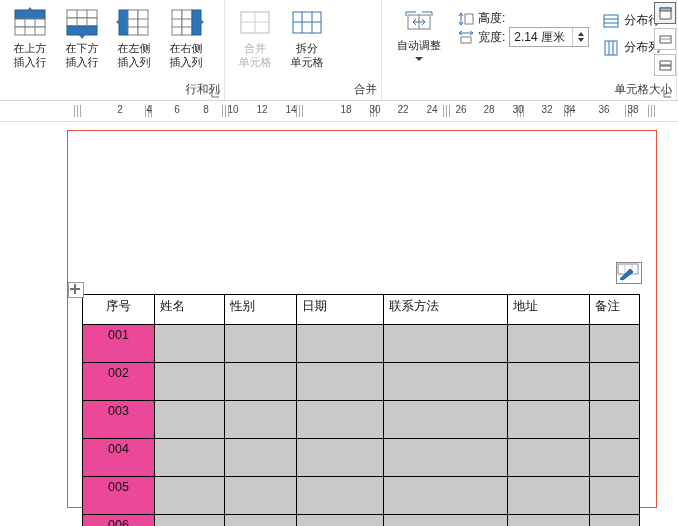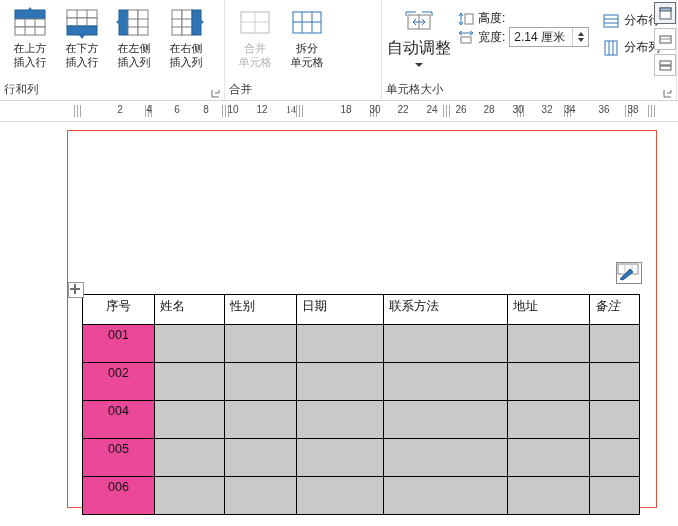--- a/index.html
+++ b/index.html
@@ -34,21 +34,21 @@
     padding: 2px 4px 0 4px;
     border-right: 1px solid #e2e2e2;
   }
   .group-body {
     display: flex;
     align-items: flex-start;
     flex: 1;
     padding-top: 2px;
   }
   .group-title {
-    text-align: left;
+    text-align: right;
     font-size: 11.5px;
     color: #3a3a3a;
     padding-bottom: 3px;
     height: 15px;
     line-height: 15px;
   }
   .dlg-launcher {
     position: absolute;
     right: 4px;
     bottom: 2px;
@@ -155,21 +155,21 @@
 
   
   .autofit {
     width: 66px;
     display: flex;
     flex-direction: column;
     align-items: center;
     padding-top: 6px;
     cursor: pointer;
   }
-  .autofit .lbl { font-size: 16px; color: #262626; margin-top: 2px; }
+  .autofit .lbl { font-size: 11px; color: #262626; margin-top: 2px; }
   .chev {
     width: 0; height: 0;
     border-left: 4px solid transparent;
     border-right: 4px solid transparent;
     border-top: 4px solid #3b3b3b;
     margin-top: 4px;
   }
 
   
   .right-stack {
@@ -287,21 +287,21 @@
   }
   tr.hdr td { height: 30px; background: #ffffff; }
   tr.data td { height: 38px; background: #c9c9c9; }
   tr.data td.first { background: #ec4899; }
   td.c0 { width: 72px; text-align: center; }
   td.c1 { width: 70px; }
   td.c2 { width: 72px; }
   td.c3 { width: 87px; }
   td.c4 { width: 124px; }
   td.c5 { width: 82px; }
-  td.c6 { width: 50px; font-style: italic; }
+  td.c6 { width: 50px; }
 </style>
 </head>
 <body>
 
 <div class="ribbon">
 
   <div class="group" style="width:216px;">
     <div class="group-body">
 
       <div class="bigbtn">
@@ -491,21 +491,21 @@
   <div class="ruler-track">
     <span class="rmark" style="left:74px;"></span>
     <span class="rnum" style="left:120px;">2</span>
     <span class="rmark" style="left:145px;"></span>
     <span class="rnum" style="left:149px;">4</span>
     <span class="rnum" style="left:177px;">6</span>
     <span class="rnum" style="left:206px;">8</span>
     <span class="rmark" style="left:222px;"></span>
     <span class="rnum" style="left:233px;">10</span>
     <span class="rnum" style="left:262px;">12</span>
-    <span class="rnum" style="left:291px;font-family:Liberation Serif, serif;">14</span>
+    <span class="rnum" style="left:291px;">14</span>
     <span class="rmark" style="left:296px;"></span>
     <span class="rnum" style="left:317px;margin-top:18px;">16</span>
     <span class="rnum" style="left:346px;">18</span>
     <span class="rmark" style="left:370px;"></span>
     <span class="rnum" style="left:375px;">30</span>
     <span class="rnum" style="left:403px;">22</span>
     <span class="rnum" style="left:432px;">24</span>
     <span class="rmark" style="left:443px;"></span>
     <span class="rnum" style="left:461px;">26</span>
     <span class="rnum" style="left:489px;">28</span>
@@ -551,20 +551,29 @@
       <td class="c0 first">001</td>
       <td class="c1"></td>
       <td class="c2"></td>
       <td class="c3"></td>
       <td class="c4"></td>
       <td class="c5"></td>
       <td class="c6"></td>
     </tr>
     <tr class="data">
       <td class="c0 first">002</td>
+      <td class="c1"></td>
+      <td class="c2"></td>
+      <td class="c3"></td>
+      <td class="c4"></td>
+      <td class="c5"></td>
+      <td class="c6"></td>
+    </tr>
+    <tr class="data">
+      <td class="c0 first">003</td>
       <td class="c1"></td>
       <td class="c2"></td>
       <td class="c3"></td>
       <td class="c4"></td>
       <td class="c5"></td>
       <td class="c6"></td>
     </tr>
     <tr class="data">
       <td class="c0 first">004</td>
       <td class="c1"></td>

